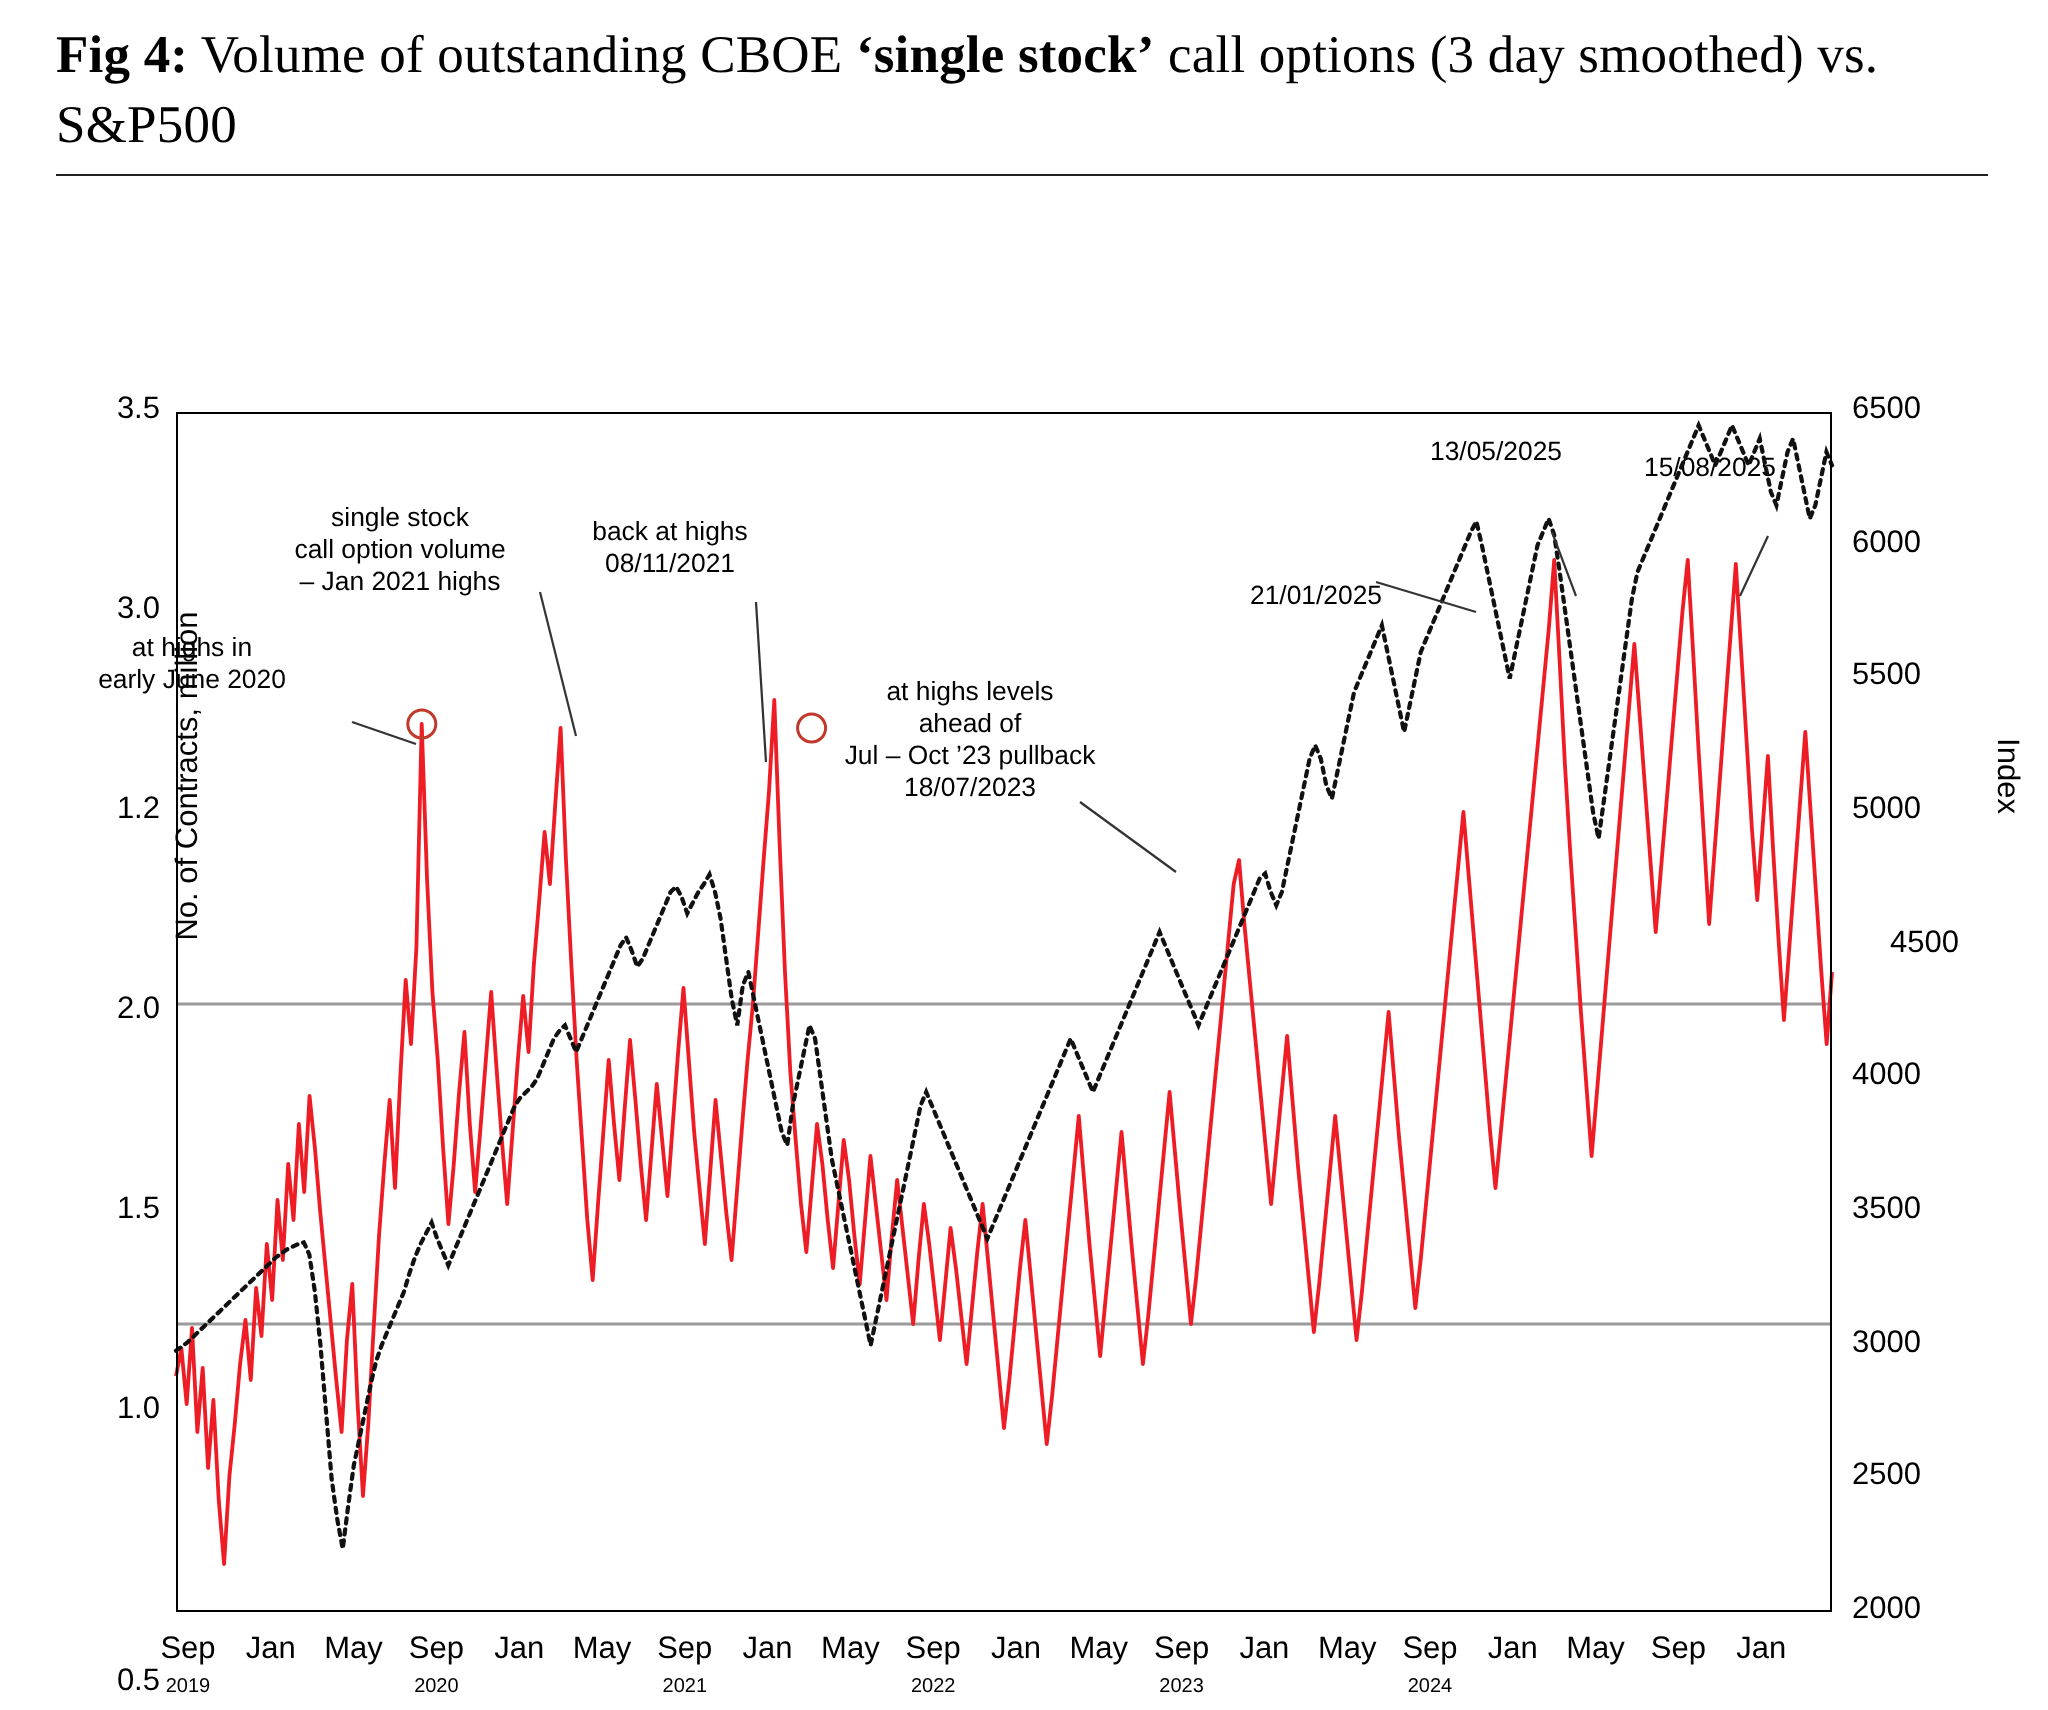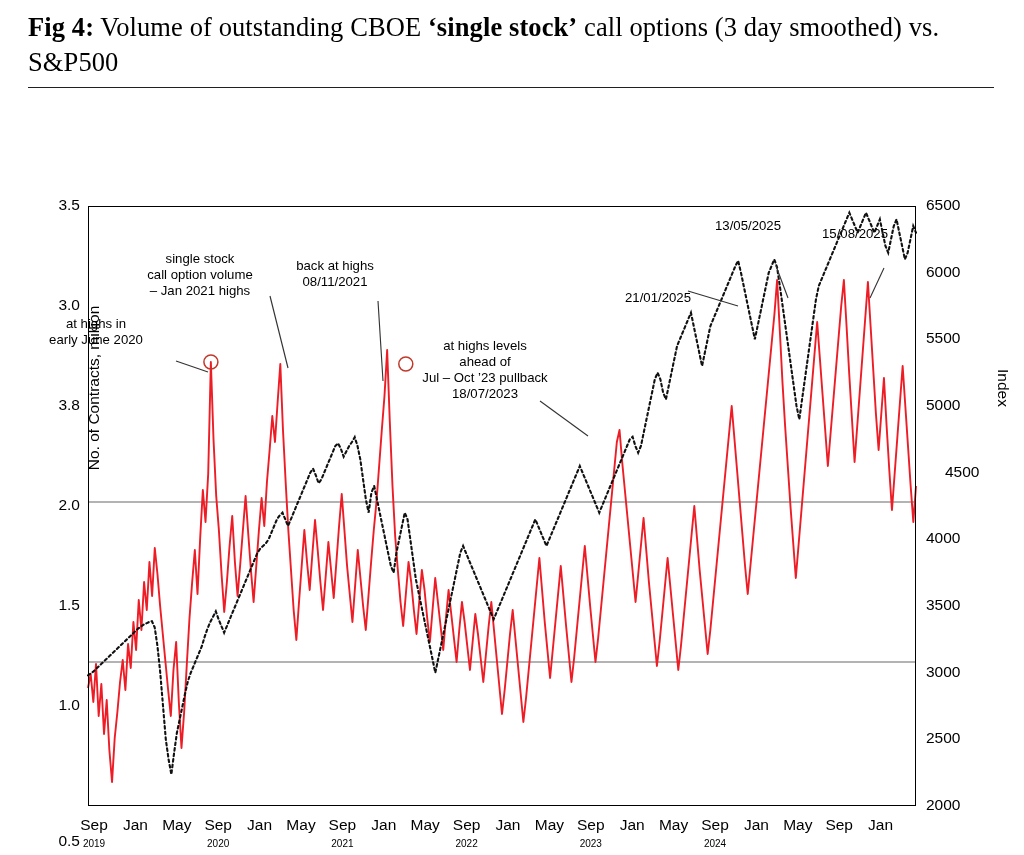--- a/index.html
+++ b/index.html
@@ -136,21 +136,21 @@
 <div class="chart-area">
 
   <div class="axis-title-left">No. of Contracts, million</div>
   <div class="axis-title-right">Index</div>
 
   <div id="ytick-layer">
       <div class="ytick" style="left: 36px; width: 44px; top: 708px; margin-top: 36px;">0.5</div>
       <div class="ytick" style="left: 36px; width: 44px; top: 608px;">1.0</div>
       <div class="ytick" style="left: 36px; width: 44px; top: 508px;">1.5</div>
       <div class="ytick" style="left: 36px; width: 44px; top: 408px;">2.0</div>
-      <div class="ytick" style="left: 36px; width: 44px; top: 308px;">3.8</div>
+      <div class="ytick" style="left: 36px; width: 44px; top: 308px;">1.2</div>
       <div class="ytick" style="left: 36px; width: 44px; top: 208px;">3.0</div>
       <div class="ytick" style="left: 36px; width: 44px; top: 108px;">3.5</div>
     </div>
   <div id="y2tick-layer">
       <div class="y2tick" style="left: 926px; top: 708px;">2000</div>
       <div class="y2tick" style="left: 926px; top: 641.333px;">2500</div>
       <div class="y2tick" style="left: 926px; top: 574.667px;">3000</div>
       <div class="y2tick" style="left: 926px; top: 508px;">3500</div>
       <div class="y2tick" style="left: 926px; top: 441.333px;">4000</div>
       <div class="y2tick" style="left: 926px; top: 374.667px; margin-left: 19px;">4500</div>

